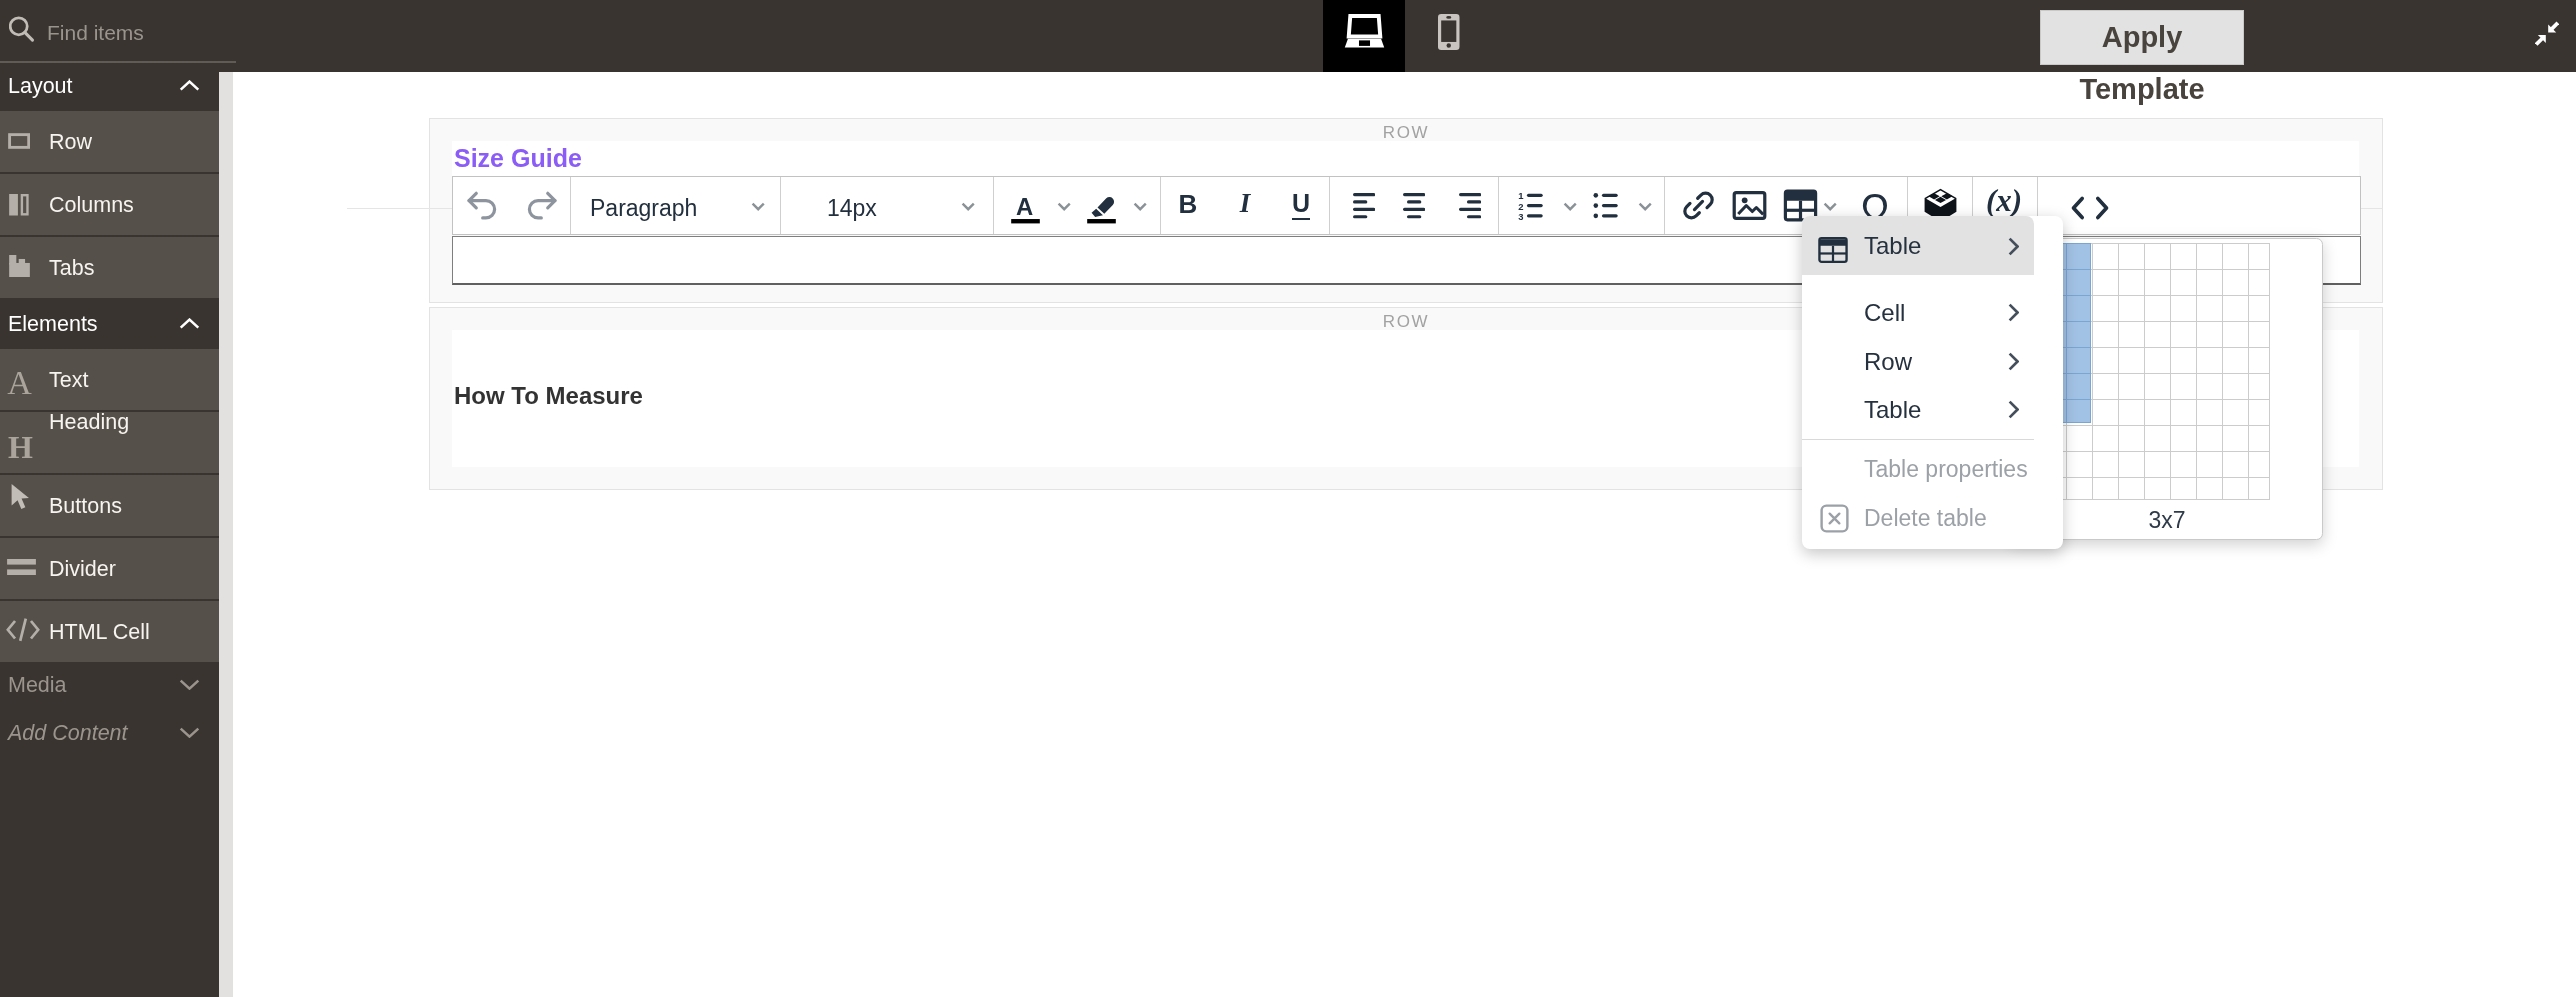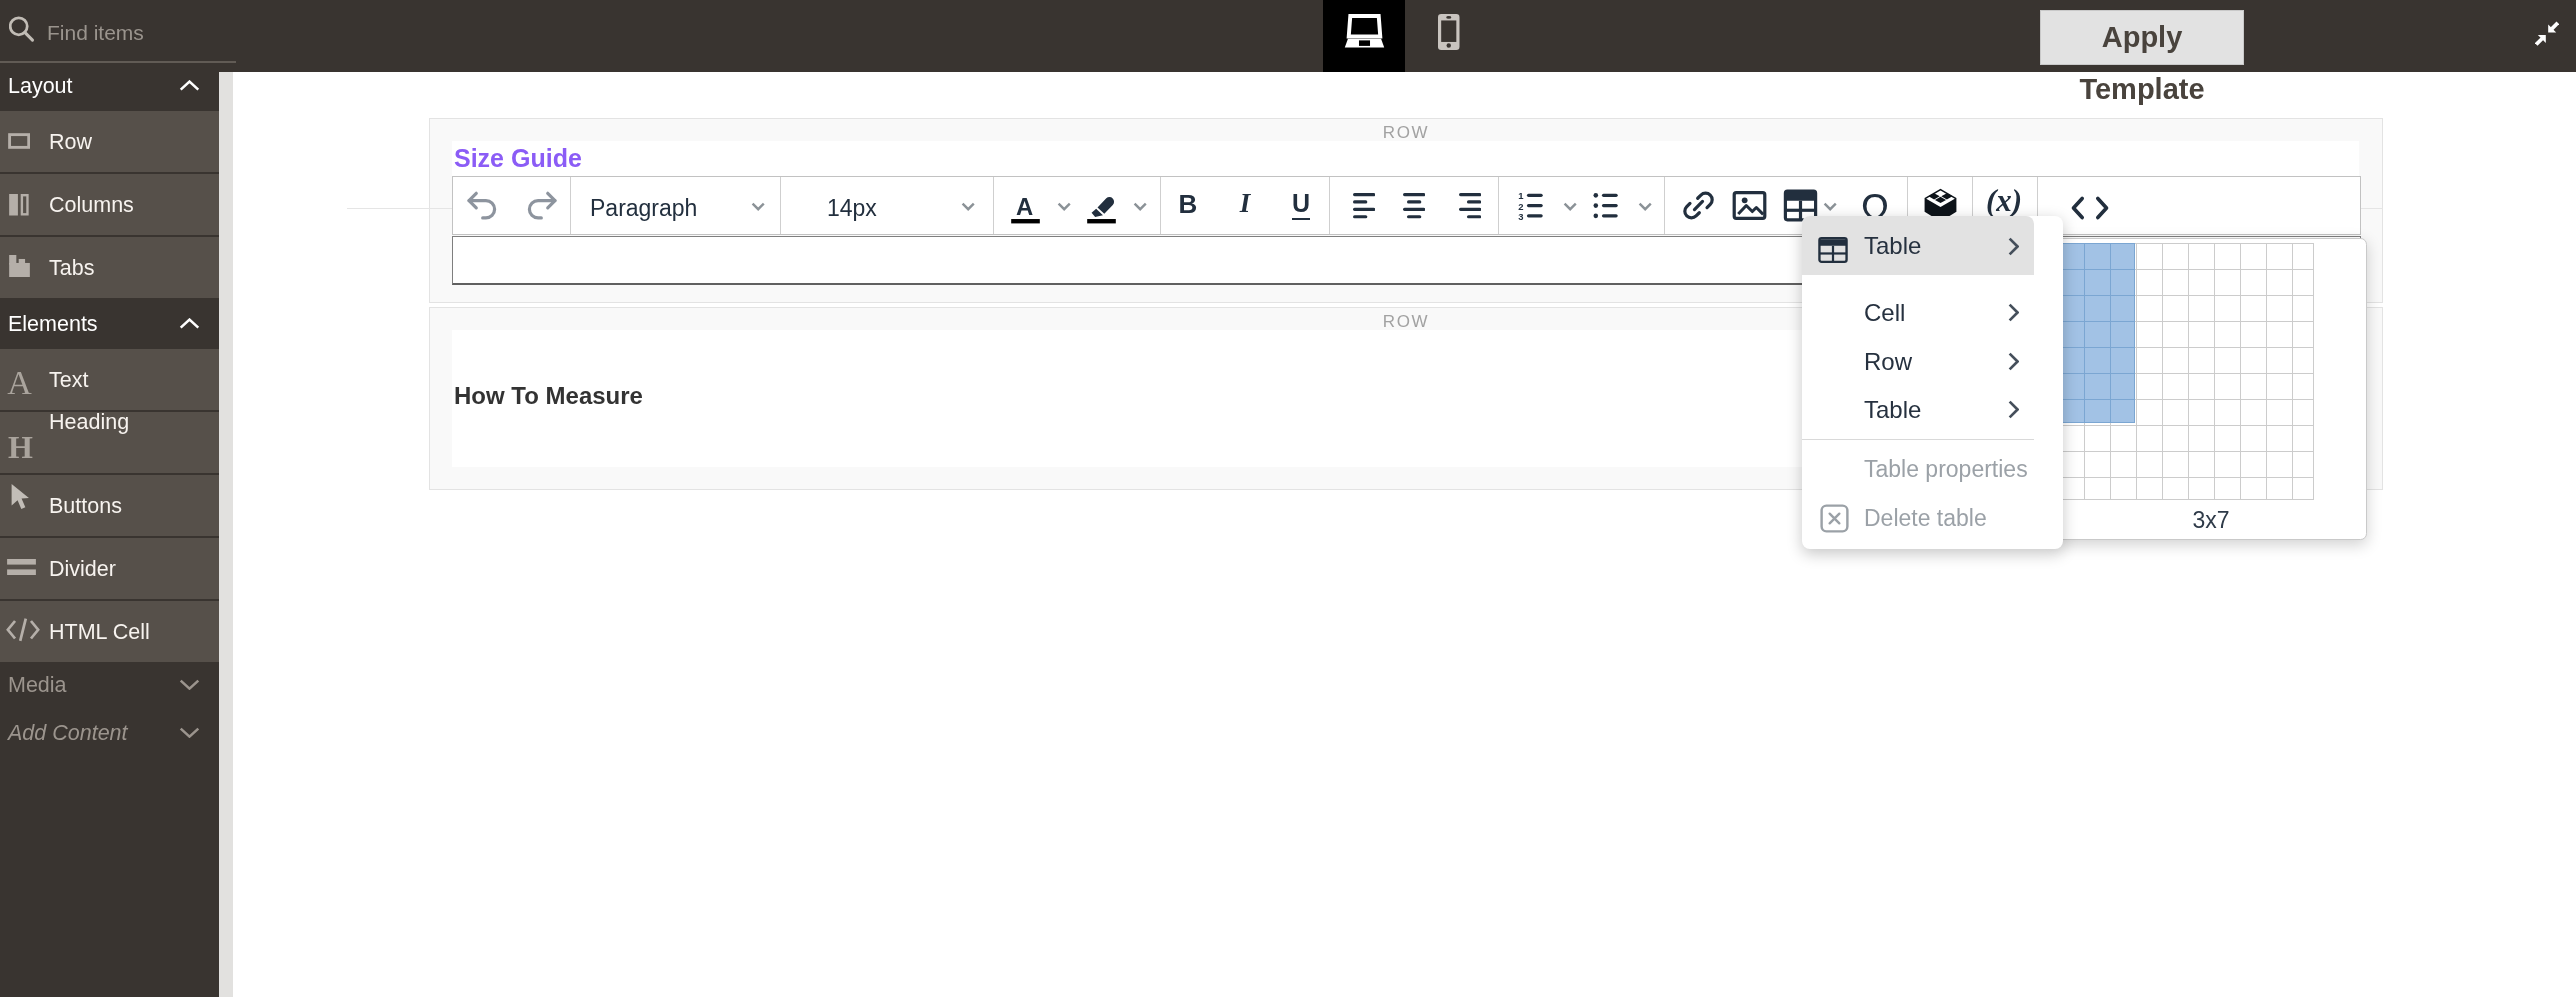--- a/index.html
+++ b/index.html
@@ -34,21 +34,21 @@
   .tmtxt { color:#222f3e; }
   
   #menu { left:1776px; top:216px; width:261px; height:333px; background:#fff;
     border-radius:8px; box-shadow:0 4.8px 14.4px rgba(0,0,0,.22); z-index:30;margin-left:26px; }
   .mitem { position:absolute; font-size:24px; color:#26313f; white-space:nowrap; }
   .mgray { color:#9ba1a7; }
   .mchev { position:absolute; left:206px; width:11.2px; height:19px; }
   
   #picker { left:2011px; top:238px; width:312px; height:302px; background:#fff;
     border:0.8px solid #c9c9c9; border-radius:6.4px;
-    box-shadow:0 4.8px 14.4px rgba(0,0,0,.18); z-index:29;margin-left:44px; }
+    box-shadow:0 4.8px 14.4px rgba(0,0,0,.18); z-index:29; }
   #gridcells { position:absolute; left:2.4px; top:4px; width:256px; height:257px;
     background-image:linear-gradient(#cccccc 0.8px, transparent 0.8px),
       linear-gradient(90deg,#cccccc 0.8px, transparent 0.8px);
     background-size:26px 26px;
     border-right:0.8px solid #cccccc; border-bottom:0.8px solid #cccccc; }
   #gridsel { position:absolute; left:2.4px; top:4px; width:77px; height:180px;
     background-color:#a2c2e5;
     background-image:linear-gradient(#7ba6d2 0.8px, transparent 0.8px),
       linear-gradient(90deg,#7ba6d2 0.8px, transparent 0.8px);
     background-size:26px 26px;

